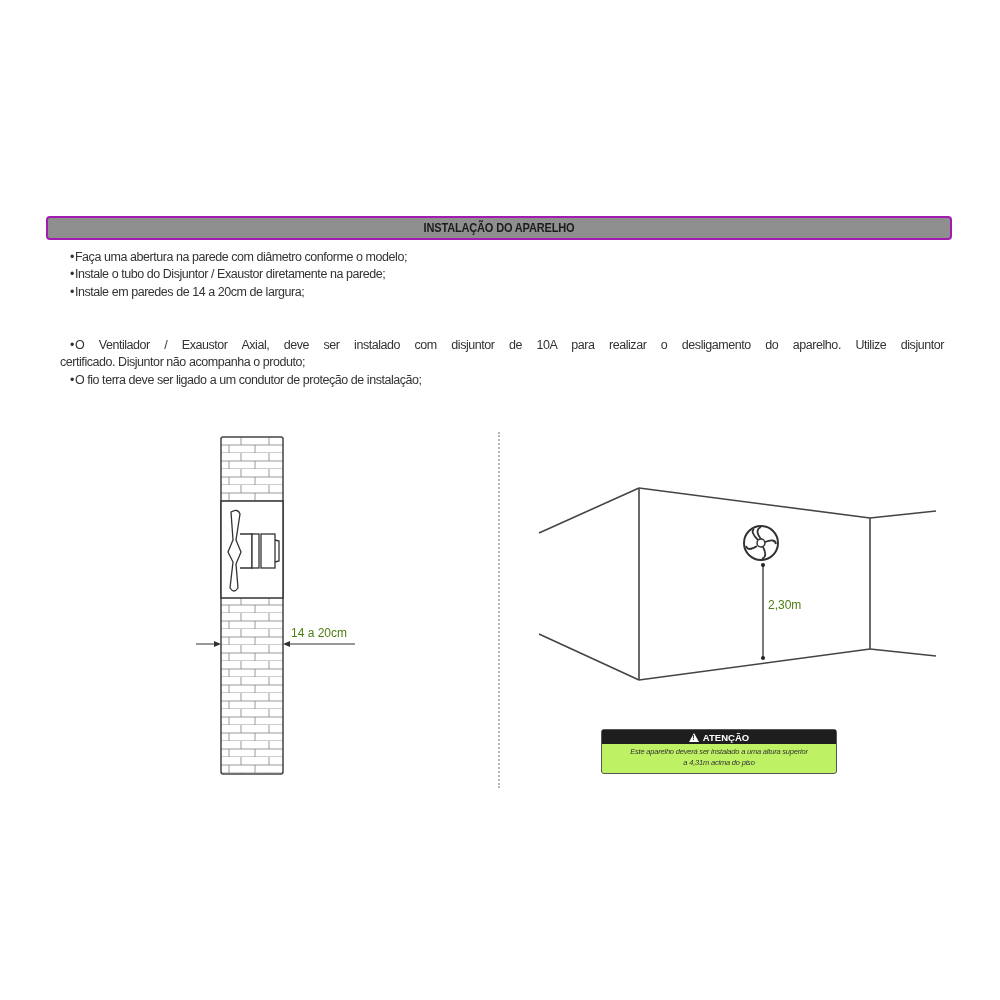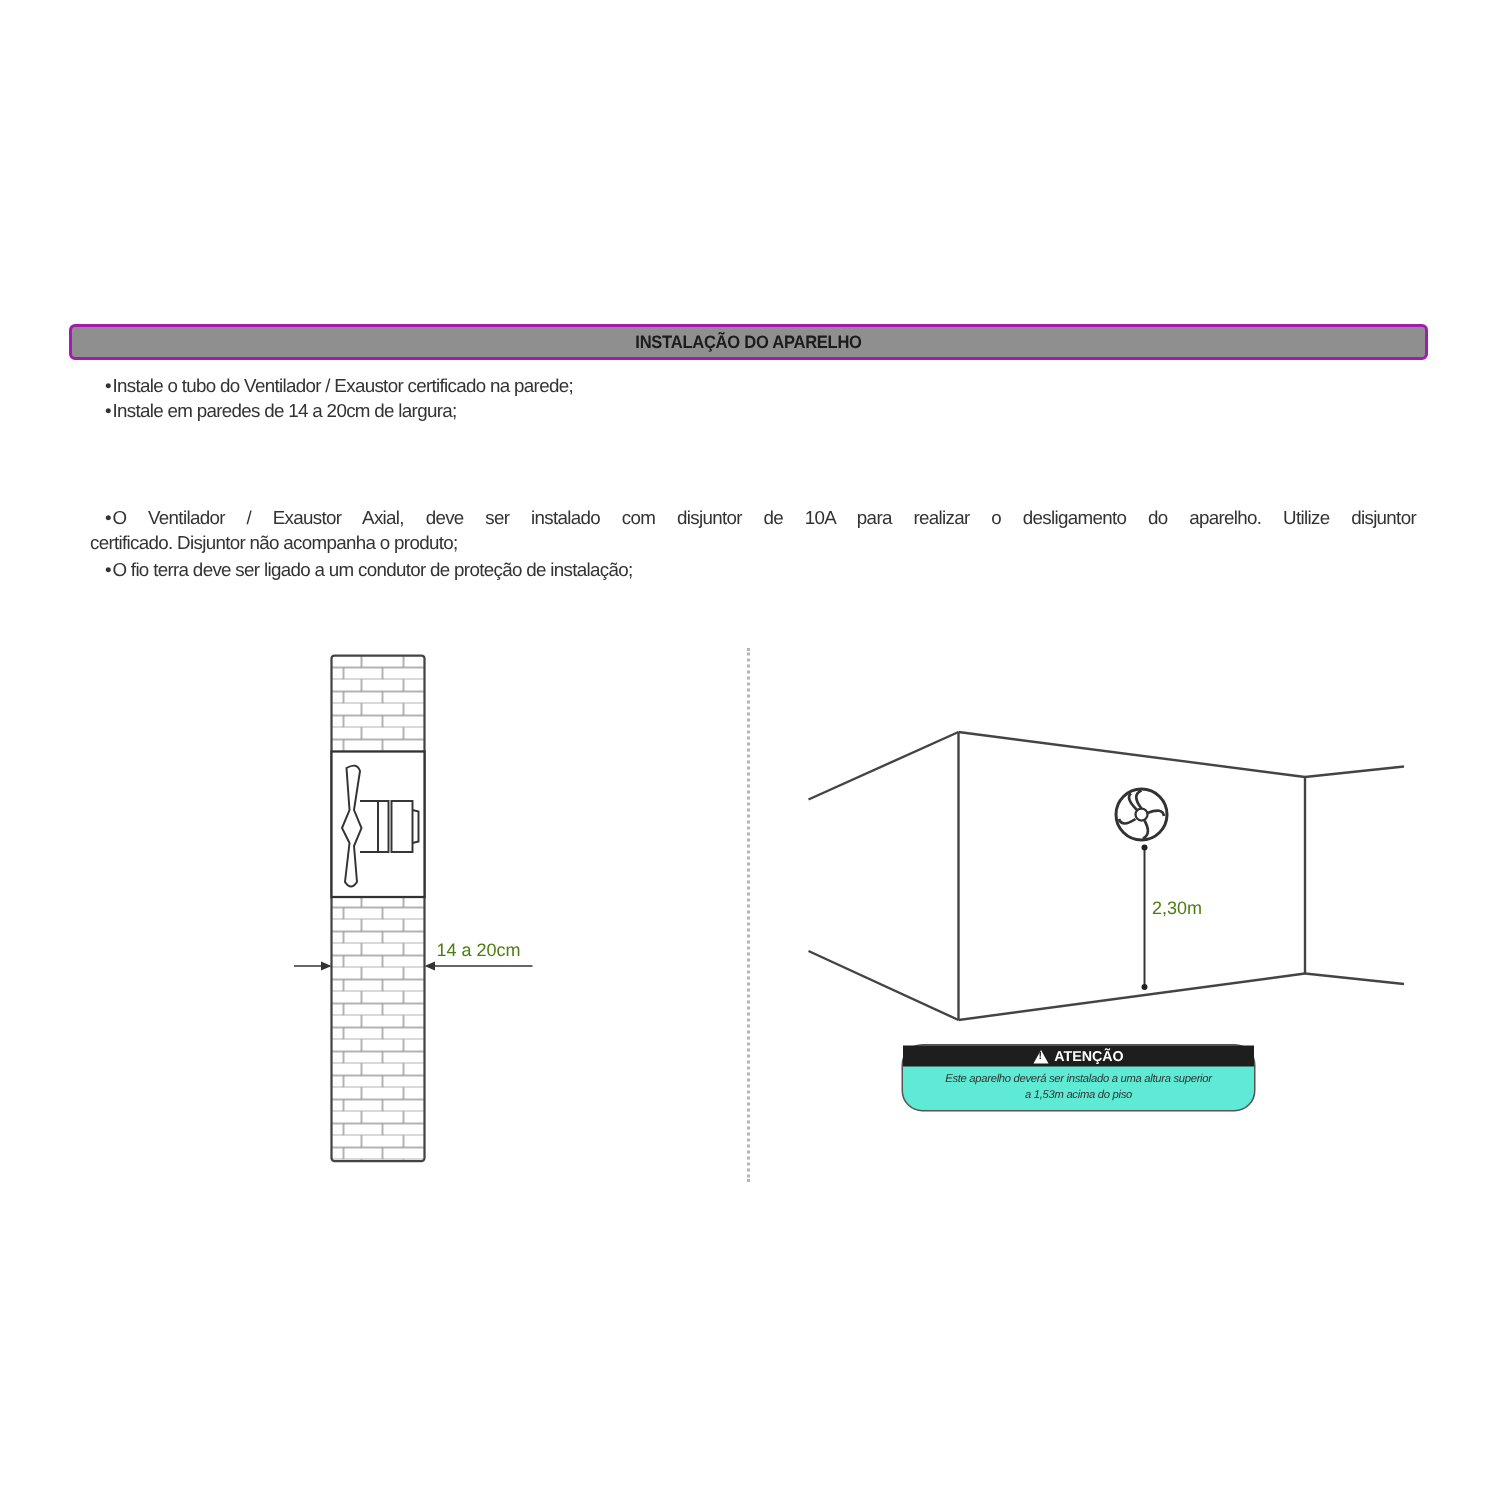--- a/index.html
+++ b/index.html
@@ -19,22 +19,22 @@
     .bullets .li { white-space: nowrap; }
     .bullets .li::before { content: "\2022"; margin-right: 1px; }
     .group1 { top: 249px; }
     .group2 { top: 337px; width: 874px; }
     .justify { text-align: justify; text-align-last: justify; white-space: normal !important; }
     .cont { position: relative; left: -10px; }
     .divider { position: absolute; left: 498px; top: 432px; height: 356px;
                border-left: 2px dotted #b5b5b5; }
     svg { position: absolute; left: 0; top: 0; }
     .attention {
-      position: absolute; left: 601px; top: 696px; width: 236px; height: 45px;
-      border: 1px solid #555; border-radius: 14px; box-sizing: border-box; background: #5eead4;
+      position: absolute; left: 601px; top: 729px; width: 236px; height: 45px;
+      border: 1px solid #555; border-radius: 3px; box-sizing: border-box; background: #bef264;
     }
     .attention .att-head {
       background: #1e1e1e; color: #fff; height: 14px; font-weight: bold; font-size: 9.5px;
       display: flex; align-items: center; justify-content: center; gap: 4px;
     }
     .attention .att-body {
       font-size: 7.5px; text-align: center; line-height: 11px; color: #333; padding-top: 2px;
       letter-spacing: -0.2px;
       font-style: italic;
     }
@@ -44,21 +44,22 @@
     .label { position: absolute; font-size: 12px; color: #4d7c0f; }
   </style>
 </head>
 <body>
 
 <div class="header-bar">
   <span>INSTALAÇÃO DO APARELHO</span>
 </div>
 
 <div class="bullets group1">
-  <div class="li">Instale o tubo do Ventilador / Exaustor certificado na parede;</div>
+  <div class="li">Faça uma abertura na parede com diâmetro conforme o modelo;</div>
+  <div class="li">Instale o tubo do Disjuntor / Exaustor diretamente na parede;</div>
   <div class="li">Instale em paredes de 14 a 20cm de largura;</div>
 </div>
 
 <div class="bullets group2">
   <div class="li justify">O Ventilador / Exaustor Axial, deve ser instalado com disjuntor de 10A para realizar o desligamento do aparelho. Utilize disjuntor</div>
   <div class="cont">certificado. Disjuntor não acompanha o produto;</div>
   <div class="li">O fio terra deve ser ligado a um condutor de proteção de instalação;</div>
 </div>
 
 <div class="divider"></div>
@@ -120,15 +121,15 @@
 <div class="label" style="left:291px; top:626px;">14 a 20cm</div>
 <div class="label" style="left:768px; top:598px;">2,30m</div>
 
 <div class="attention">
   <div class="att-head">
     <span class="tri"></span>
     <span>ATENÇÃO</span>
   </div>
   <div class="att-body">
     <div>Este aparelho deverá ser instalado a uma altura superior</div>
-    <div>a 1,53m acima do piso</div>
+    <div>a 4,31m acima do piso</div>
   </div>
 </div>
 
 </body></html>

